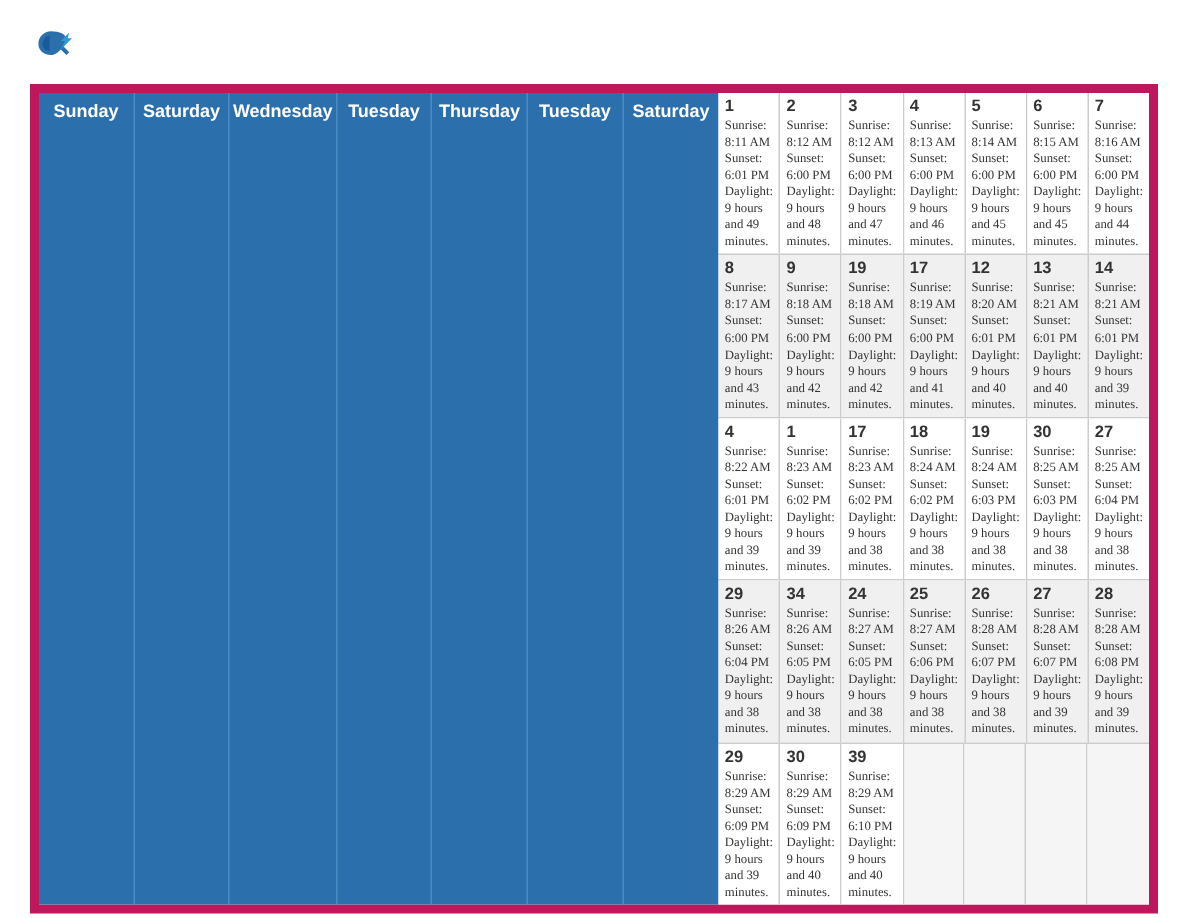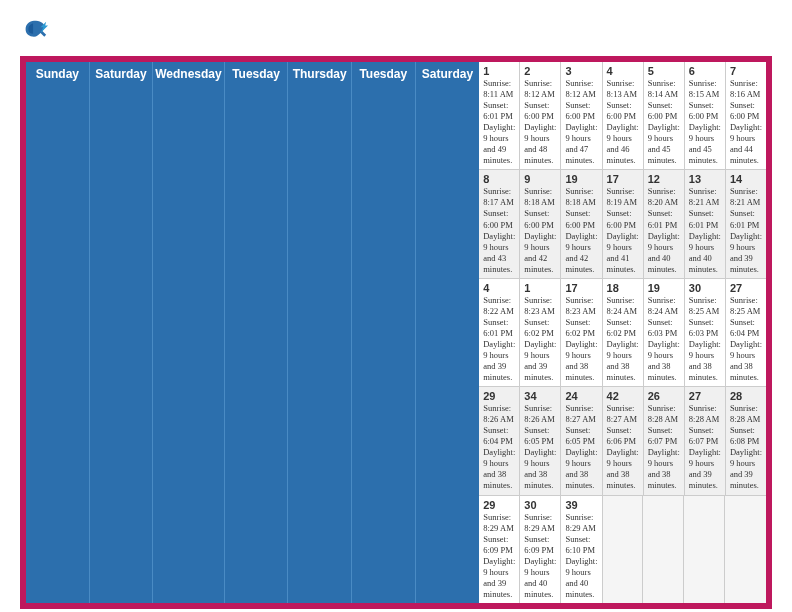--- a/index.html
+++ b/index.html
@@ -351,21 +351,21 @@
       </div>
           <div class="cal-cell shaded">
         <span class="day-number">24</span>
         <div class="cell-text">
           Sunrise: 8:27 AM<br>
           Sunset: 6:05 PM<br>
           Daylight: 9 hours and 38 minutes.
         </div>
       </div>
           <div class="cal-cell shaded">
-        <span class="day-number">42</span>
+        <span class="day-number">25</span>
         <div class="cell-text">
           Sunrise: 8:27 AM<br>
           Sunset: 6:06 PM<br>
           Daylight: 9 hours and 38 minutes.
         </div>
       </div>
           <div class="cal-cell shaded">
         <span class="day-number">26</span>
         <div class="cell-text">
           Sunrise: 8:28 AM<br>

